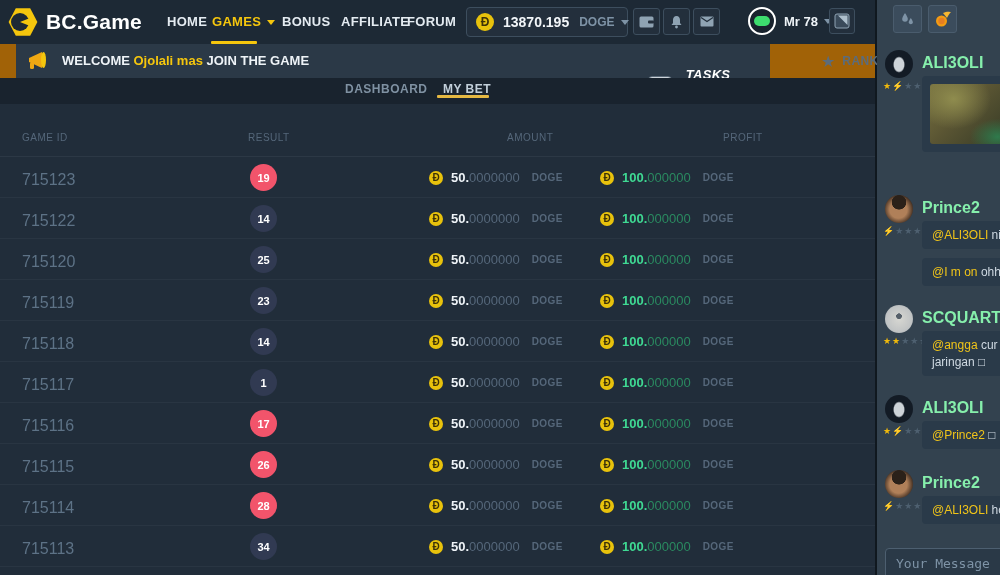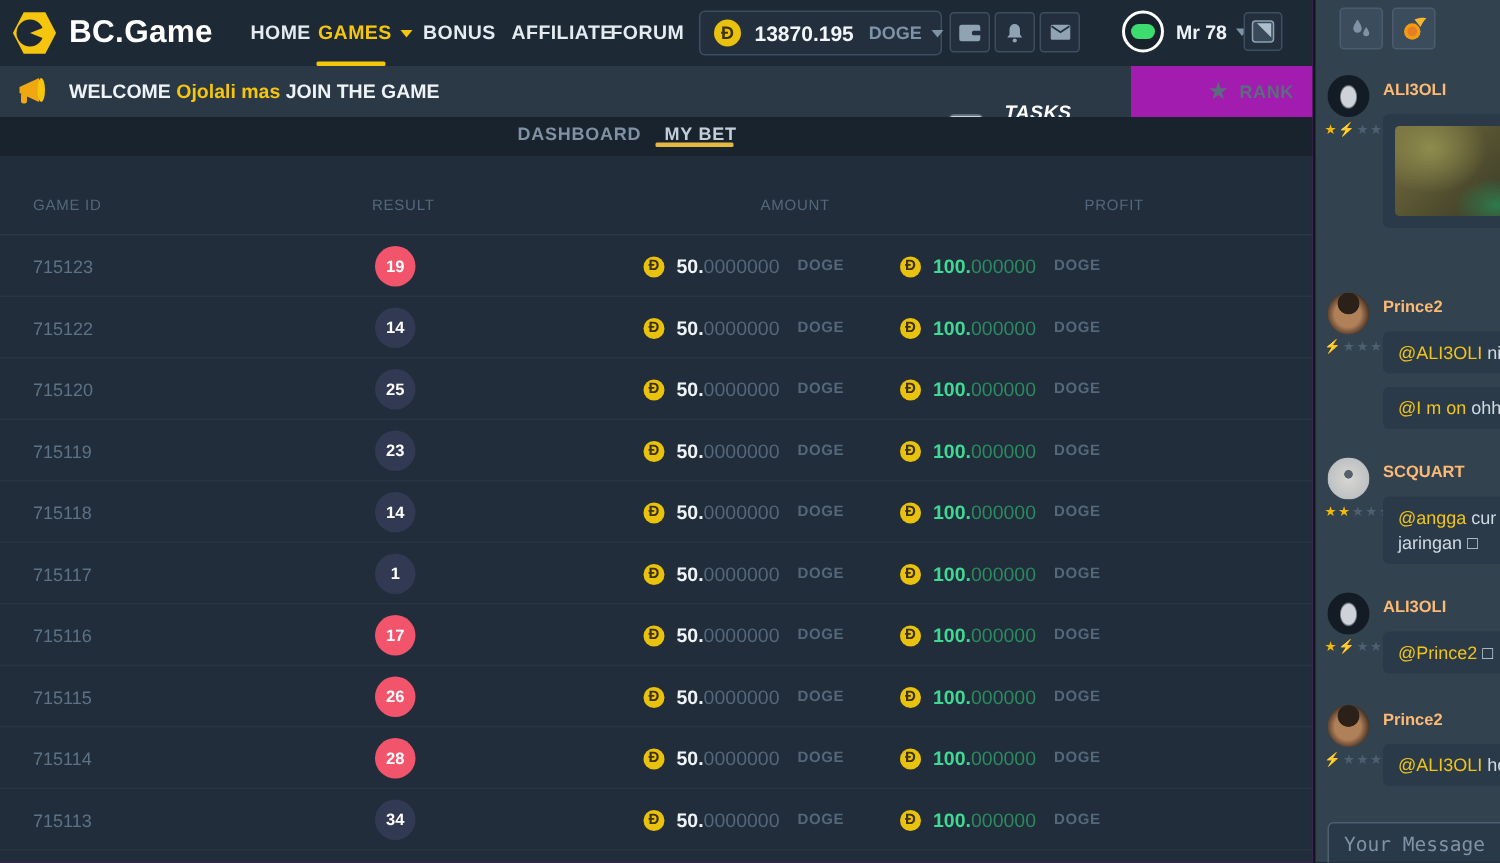--- a/index.html
+++ b/index.html
@@ -1,20 +1,20 @@
 <!DOCTYPE html>
 <html><head>
 <meta charset="utf-8">
 <style>
   * { margin:0; padding:0; box-sizing:border-box; }
   html,body { width:1000px; height:575px; overflow:hidden; }
   body { font-family:"Liberation Sans", sans-serif; background:#10181f; position:relative; }
 
   
-  .main { position:absolute; left:0; top:0; width:875px; height:575px; background:#a21caf; }
+  .main { position:absolute; left:0; top:0; width:875px; height:575px; background:#a16207; }
 
   
   .navbar { position:absolute; left:0; top:0; width:875px; height:44px; background:#1d2935; }
   .logo { position:absolute; left:8px; top:7px; display:flex; align-items:center; }
   .logo-hex { width:30px; height:30px; background:#f5c60d; clip-path:polygon(26% 4%, 74% 4%, 98% 50%, 74% 96%, 26% 96%, 2% 50%); position:relative; }
   .logo-hex::before { content:""; position:absolute; left:3px; top:6px; width:18px; height:18px; border-radius:50%; background:#1d2935; }
   .logo-hex::after { content:""; position:absolute; left:12px; top:11px; width:0; height:0; border-top:4px solid transparent; border-bottom:4px solid transparent; border-right:10px solid #f5c60d; }
   .logo-text { margin-left:8px; font-size:21px; font-weight:bold; color:#ffffff; letter-spacing:0.2px; }
 
   .nav-link { position:absolute; top:0; height:44px; line-height:44px; font-size:13px; font-weight:bold; color:#e4ebf1; letter-spacing:0.3px; cursor:pointer; }
@@ -35,21 +35,21 @@
   .nav-icon-btn.b0 { left:633px; } .nav-icon-btn.b1 { left:663px; } .nav-icon-btn.b2 { left:693px; }
   .nav-icon-btn svg { display:block; }
 
   .user-chip { position:absolute; left:748px; top:7px; display:flex; align-items:center; cursor:pointer; }
   .user-avatar { width:28px; height:28px; border-radius:50%; border:2px solid #ffffff; background:#18222d; position:relative; }
   .user-avatar::after { content:""; position:absolute; left:4px; top:7px; width:16px; height:10px; border-radius:5px; background:#3ddc6e; }
   .user-name { margin-left:8px; font-size:13px; font-weight:bold; color:#eef3f7; }
   .chat-toggle-btn { position:absolute; left:829px; top:8px; width:26px; height:26px; border:1px solid #3d4e5e; border-radius:3px; background:#232f3c; display:flex; align-items:center; justify-content:center; cursor:pointer; }
 
   
-  .banner { position:absolute; left:0; top:44px; width:754px; height:34px; background:#2b3947; }
+  .banner { position:absolute; left:16px; top:44px; width:754px; height:34px; background:#2b3947; }
   .megaphone { position:absolute; left:10px; top:7px; }
   .banner-text { position:absolute; left:46px; top:0; height:34px; line-height:34px; font-size:13px; font-weight:bold; color:#eef3f7; }
   .banner-text .hl { color:#f5c60d; }
   .tasks-group { position:absolute; left:625px; top:2px; display:flex; align-items:center; cursor:pointer;margin-top:21px; }
   .chest { width:36px; height:28px; position:relative; }
   .chest-body { position:absolute; left:7px; top:3px; width:24px; height:22px; background:linear-gradient(#cfd5db,#8d99a5); border-radius:4px; border:1px solid #5c6b79; }
   .chest-coin1 { position:absolute; left:0; top:12px; width:10px; height:10px; border-radius:50%; background:#f5c60d; }
   .chest-coin2 { position:absolute; left:10px; top:21px; width:8px; height:8px; border-radius:50%; background:#f5c60d; }
   .chest-coin3 { position:absolute; right:0; top:14px; width:9px; height:9px; border-radius:50%; background:#f5c60d; }
   .tasks-txt { margin-left:12px; font-style:italic; }
@@ -66,21 +66,21 @@
   .tab.dashboard { left:345px; color:#7f91a2; }
   .tab.mybet { left:443px; color:#c2cfda; }
   .tab-underline { position:absolute; left:437px; top:17px; width:52px; height:3px; background:#e5b842; border-radius:1px; }
 
   
   .table { position:absolute; left:0; top:104px; width:875px; height:471px; background:#212d3a; }
   .thead { position:absolute; left:0; top:0; width:875px; height:53px; border-bottom:1px solid #2c3845; }
   .th { position:absolute; top:28px; font-size:10px; font-weight:normal; color:#55677a; letter-spacing:0.5px; }
   .th.h0 { left:22px; } .th.h1 { left:248px; } .th.h2 { left:507px; } .th.h3 { left:723px; }
   .row { position:absolute; left:0; width:875px; height:41px; border-bottom:1px solid #293542; }
-  .gid { position:absolute; left:22px; top:14px; font-size:12px; color:#5d7286; }
+  .gid { position:absolute; left:22px; top:14px; font-size:16px; color:#5d7286; }
   .circle { position:absolute; left:250px; top:7px; width:27px; height:27px; border-radius:50%; color:#ffffff; font-size:11px; font-weight:bold; display:flex; align-items:center; justify-content:center; }
   .circle.red { background:#f2546b; }
   .circle.navy { background:#313a52; }
   .money { position:absolute; top:0; height:41px; display:flex; align-items:center; }
   .money.amt { left:429px; }
   .money.pft { left:600px; }
   .money .coin { margin-right:8px; }
   .int { font-size:13px; font-weight:bold; color:#eef3f7; }
   .dec { font-size:13px; color:#55677a; }
   .pft .int { color:#3fd993; }
@@ -95,21 +95,21 @@
 
   .msg { position:absolute; left:0; width:200px; }
   .msg.m0 { top:48px; } .msg.m1 { top:193px; } .msg.m2 { top:303px; } .msg.m3 { top:393px; } .msg.m4 { top:468px; }
   .avatar { position:absolute; left:8px; top:2px; width:28px; height:28px; border-radius:50%; }
   .avatar.mask { background:radial-gradient(ellipse 8px 11px at 50% 52%, #cdd3d8 0%, #cdd3d8 60%, #131b25 75%), #131b25; }
   .avatar.man { background:radial-gradient(circle at 50% 26%, #2b2119 0%, #2b2119 28%, rgba(0,0,0,0) 30%), radial-gradient(circle at 48% 52%, #b08059 0%, #b08059 42%, #2e2018 78%); }
   .avatar.statue { background:radial-gradient(circle at 50% 40%, #56606a 0%, #56606a 12%, rgba(0,0,0,0) 14%), radial-gradient(circle at 50% 50%, #d7d7d2 0%, #c0c3c4 65%, #8e969c 100%); }
   .stars { position:absolute; left:6px; top:33px; font-size:9px; letter-spacing:1px; white-space:nowrap; }
   .stars .on { color:#f0b90b; }
   .stars .off { color:#4e6070; }
-  .msg-name { position:absolute; left:45px; top:6px; font-size:11px; font-weight:bold; color:#fdba74; }
+  .msg-name { position:absolute; left:45px; top:6px; font-size:16px; font-weight:bold; color:#86efac; }
   .bubbles { position:absolute; left:45px; top:28px; display:flex; flex-direction:column; gap:9px; align-items:flex-start; }
   .bubble { background:#2a3a49; border-radius:4px; padding:7px 10px; font-size:12px; color:#cfd9e2; white-space:nowrap; }
   .bubble .mention { color:#f0c419; }
   .bubble .line2 { margin-top:3px; white-space:nowrap; }
   .bubble.imagebub { padding:8px; }
   .chat-photo { width:94px; height:60px; border-radius:3px;
     background: radial-gradient(ellipse 40px 26px at 72% 88%, #2f7a4c 0%, rgba(47,122,76,0) 70%),
                 radial-gradient(ellipse 50px 40px at 25% 25%, #8f8c4e 0%, rgba(143,140,78,0) 75%),
                 linear-gradient(135deg, #77713f 0%, #5a5533 40%, #2c3322 100%); }
 

